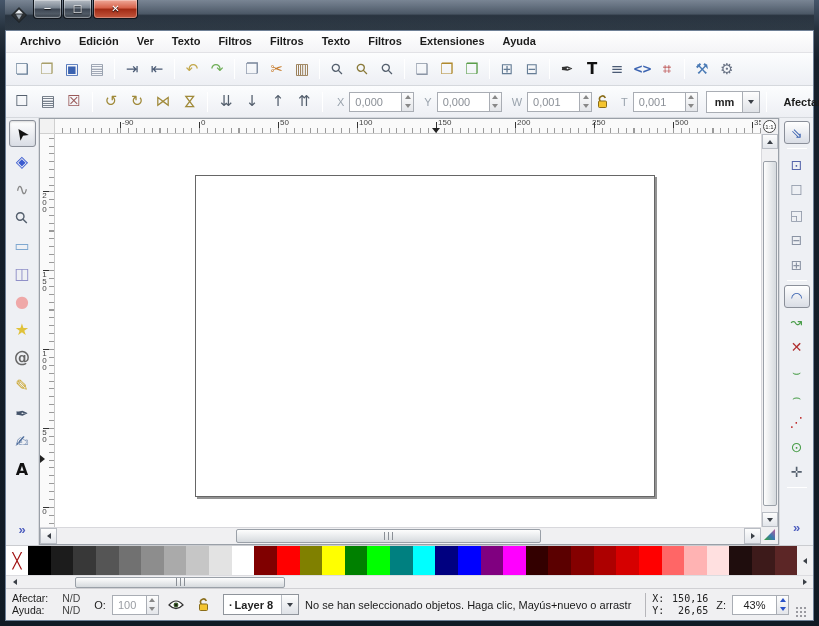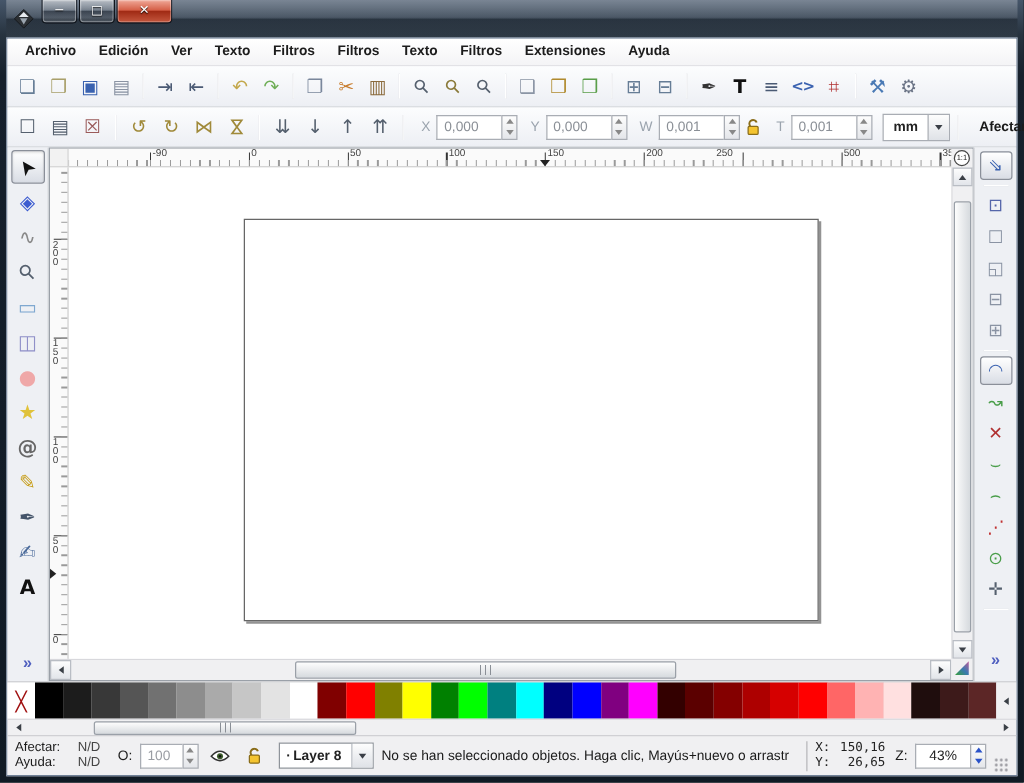--- a/index.html
+++ b/index.html
@@ -534,21 +534,21 @@
           <div class="rulercorner"></div>
           <div class="hruler">
 
             <div class="hmarker"></div>
           <span class="rl" style="left: 65px;">-90</span>
               <span class="rl" style="left: 144px;">0</span>
               <span class="rl" style="left: 223px;">50</span>
               <span class="rl" style="left: 302px;">100</span>
               <span class="rl" style="left: 381px;">150</span>
               <span class="rl" style="left: 460px;">200</span>
-              <span class="rl" style="left: 516px;">250</span>
+              <span class="rl" style="left: 535px;">250</span>
               <span class="rl" style="left: 618px;">500</span>
               <span class="rl" style="left: 697px;">350</span>
             </div>
           <div class="zoomcorner">
             <span class="stickyzoom">1:1</span>
           </div>
         </div>
         <div class="midrow">
           <div class="vruler">
 

